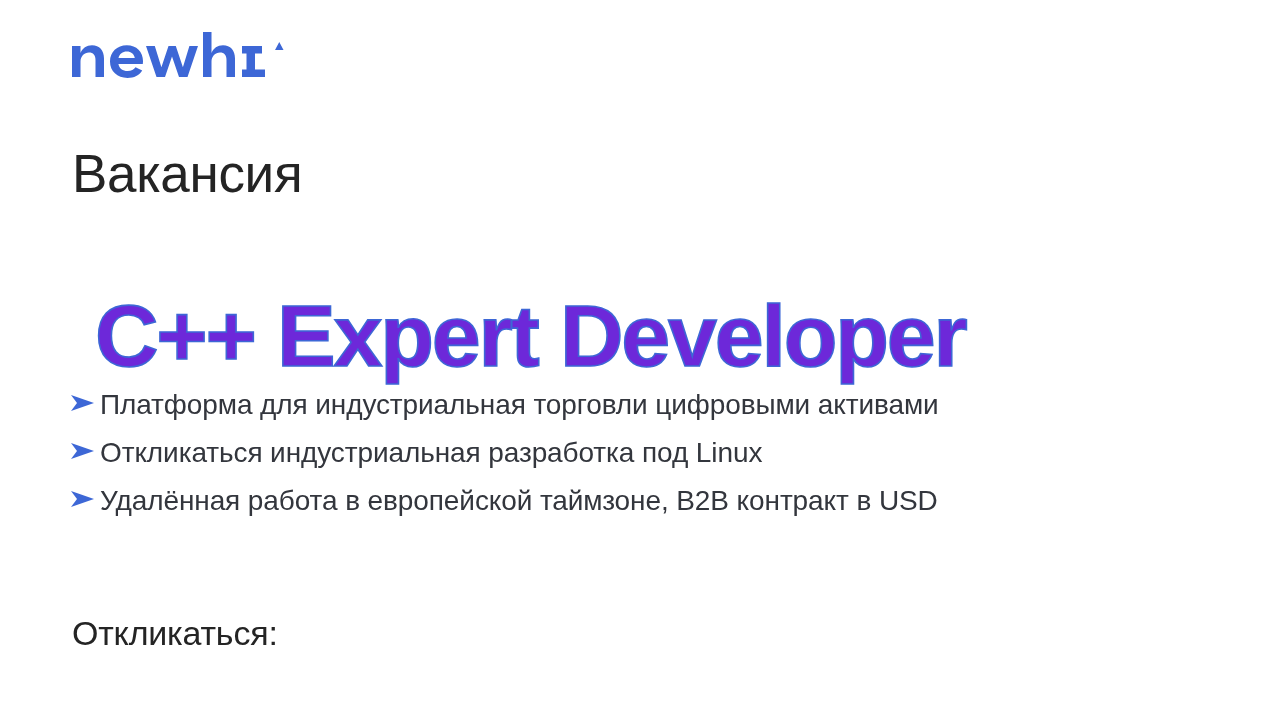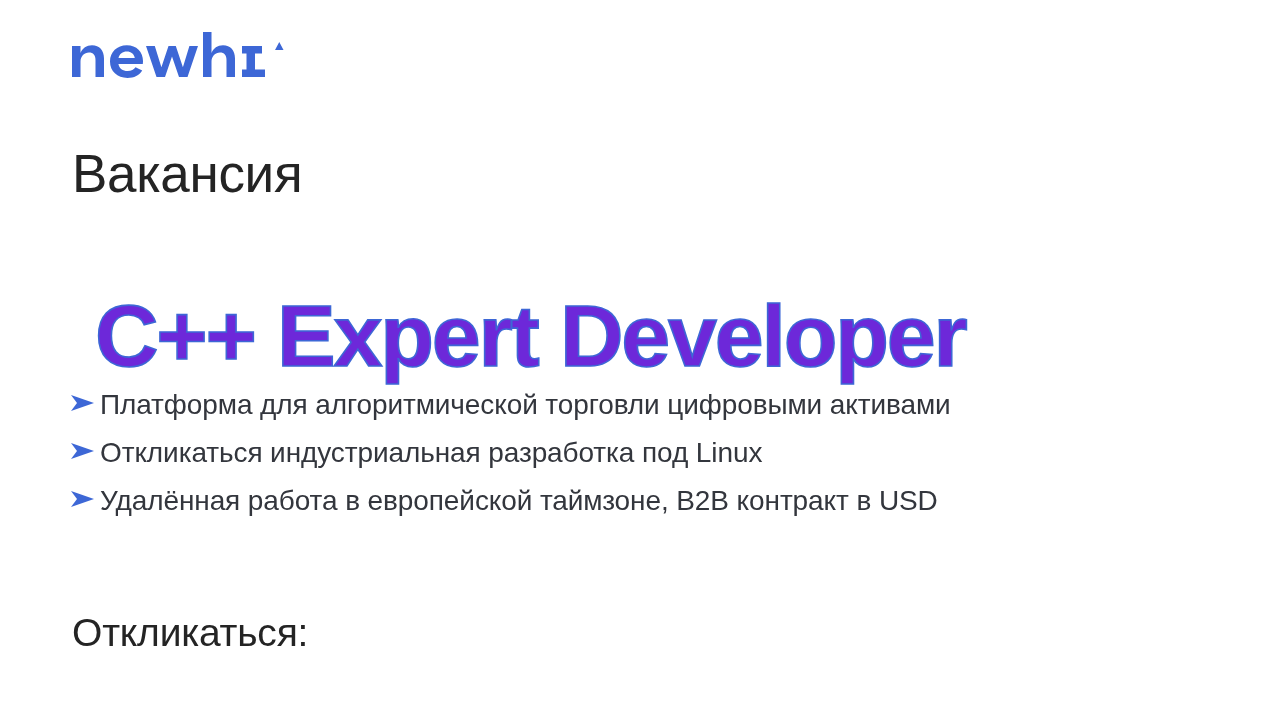--- a/index.html
+++ b/index.html
@@ -107,21 +107,21 @@
   .contact {
     position: absolute;
     left: 72px;
     top: 612px;
     display: flex;
     align-items: baseline;
     gap: 10px;
     white-space: nowrap;
   }
   .contact-label {
-    font-size: 39px;
+    font-size: 34px;
     line-height: 42px;
     font-weight: 400;
     color: #242424;
     letter-spacing: -0.2px;
   }
   .contact-email {
     font-size: 34px;
     line-height: 42px;
     font-weight: 700;
     color: #3d67d6;
@@ -158,21 +158,21 @@
 
   <h1 class="headline">C++ Expert Developer</h1>
 
   <ul class="bullets" style="list-style:none;margin:0;padding:0;">
     <li class="bullet-row">
       <span class="bullet-arrow">
         <svg width="26" height="18" viewBox="0 0 26 18" aria-hidden="true">
           <path d="M1,1 L24,9 L1,17 L7,9 Z" fill="#3d67d6"></path>
         </svg>
       </span>
-      <span class="bullet-text">Платформа для алгоритмической торговли цифровыми активами</span>
+      <span class="bullet-text">Платформа для индустриальная торговли цифровыми активами</span>
     </li>
     <li class="bullet-row">
       <span class="bullet-arrow">
         <svg width="26" height="18" viewBox="0 0 26 18" aria-hidden="true">
           <path d="M1,1 L24,9 L1,17 L7,9 Z" fill="#3d67d6"></path>
         </svg>
       </span>
       <span class="bullet-text">Откликаться индустриальная разработка под Linux</span>
     </li>
     <li class="bullet-row">

